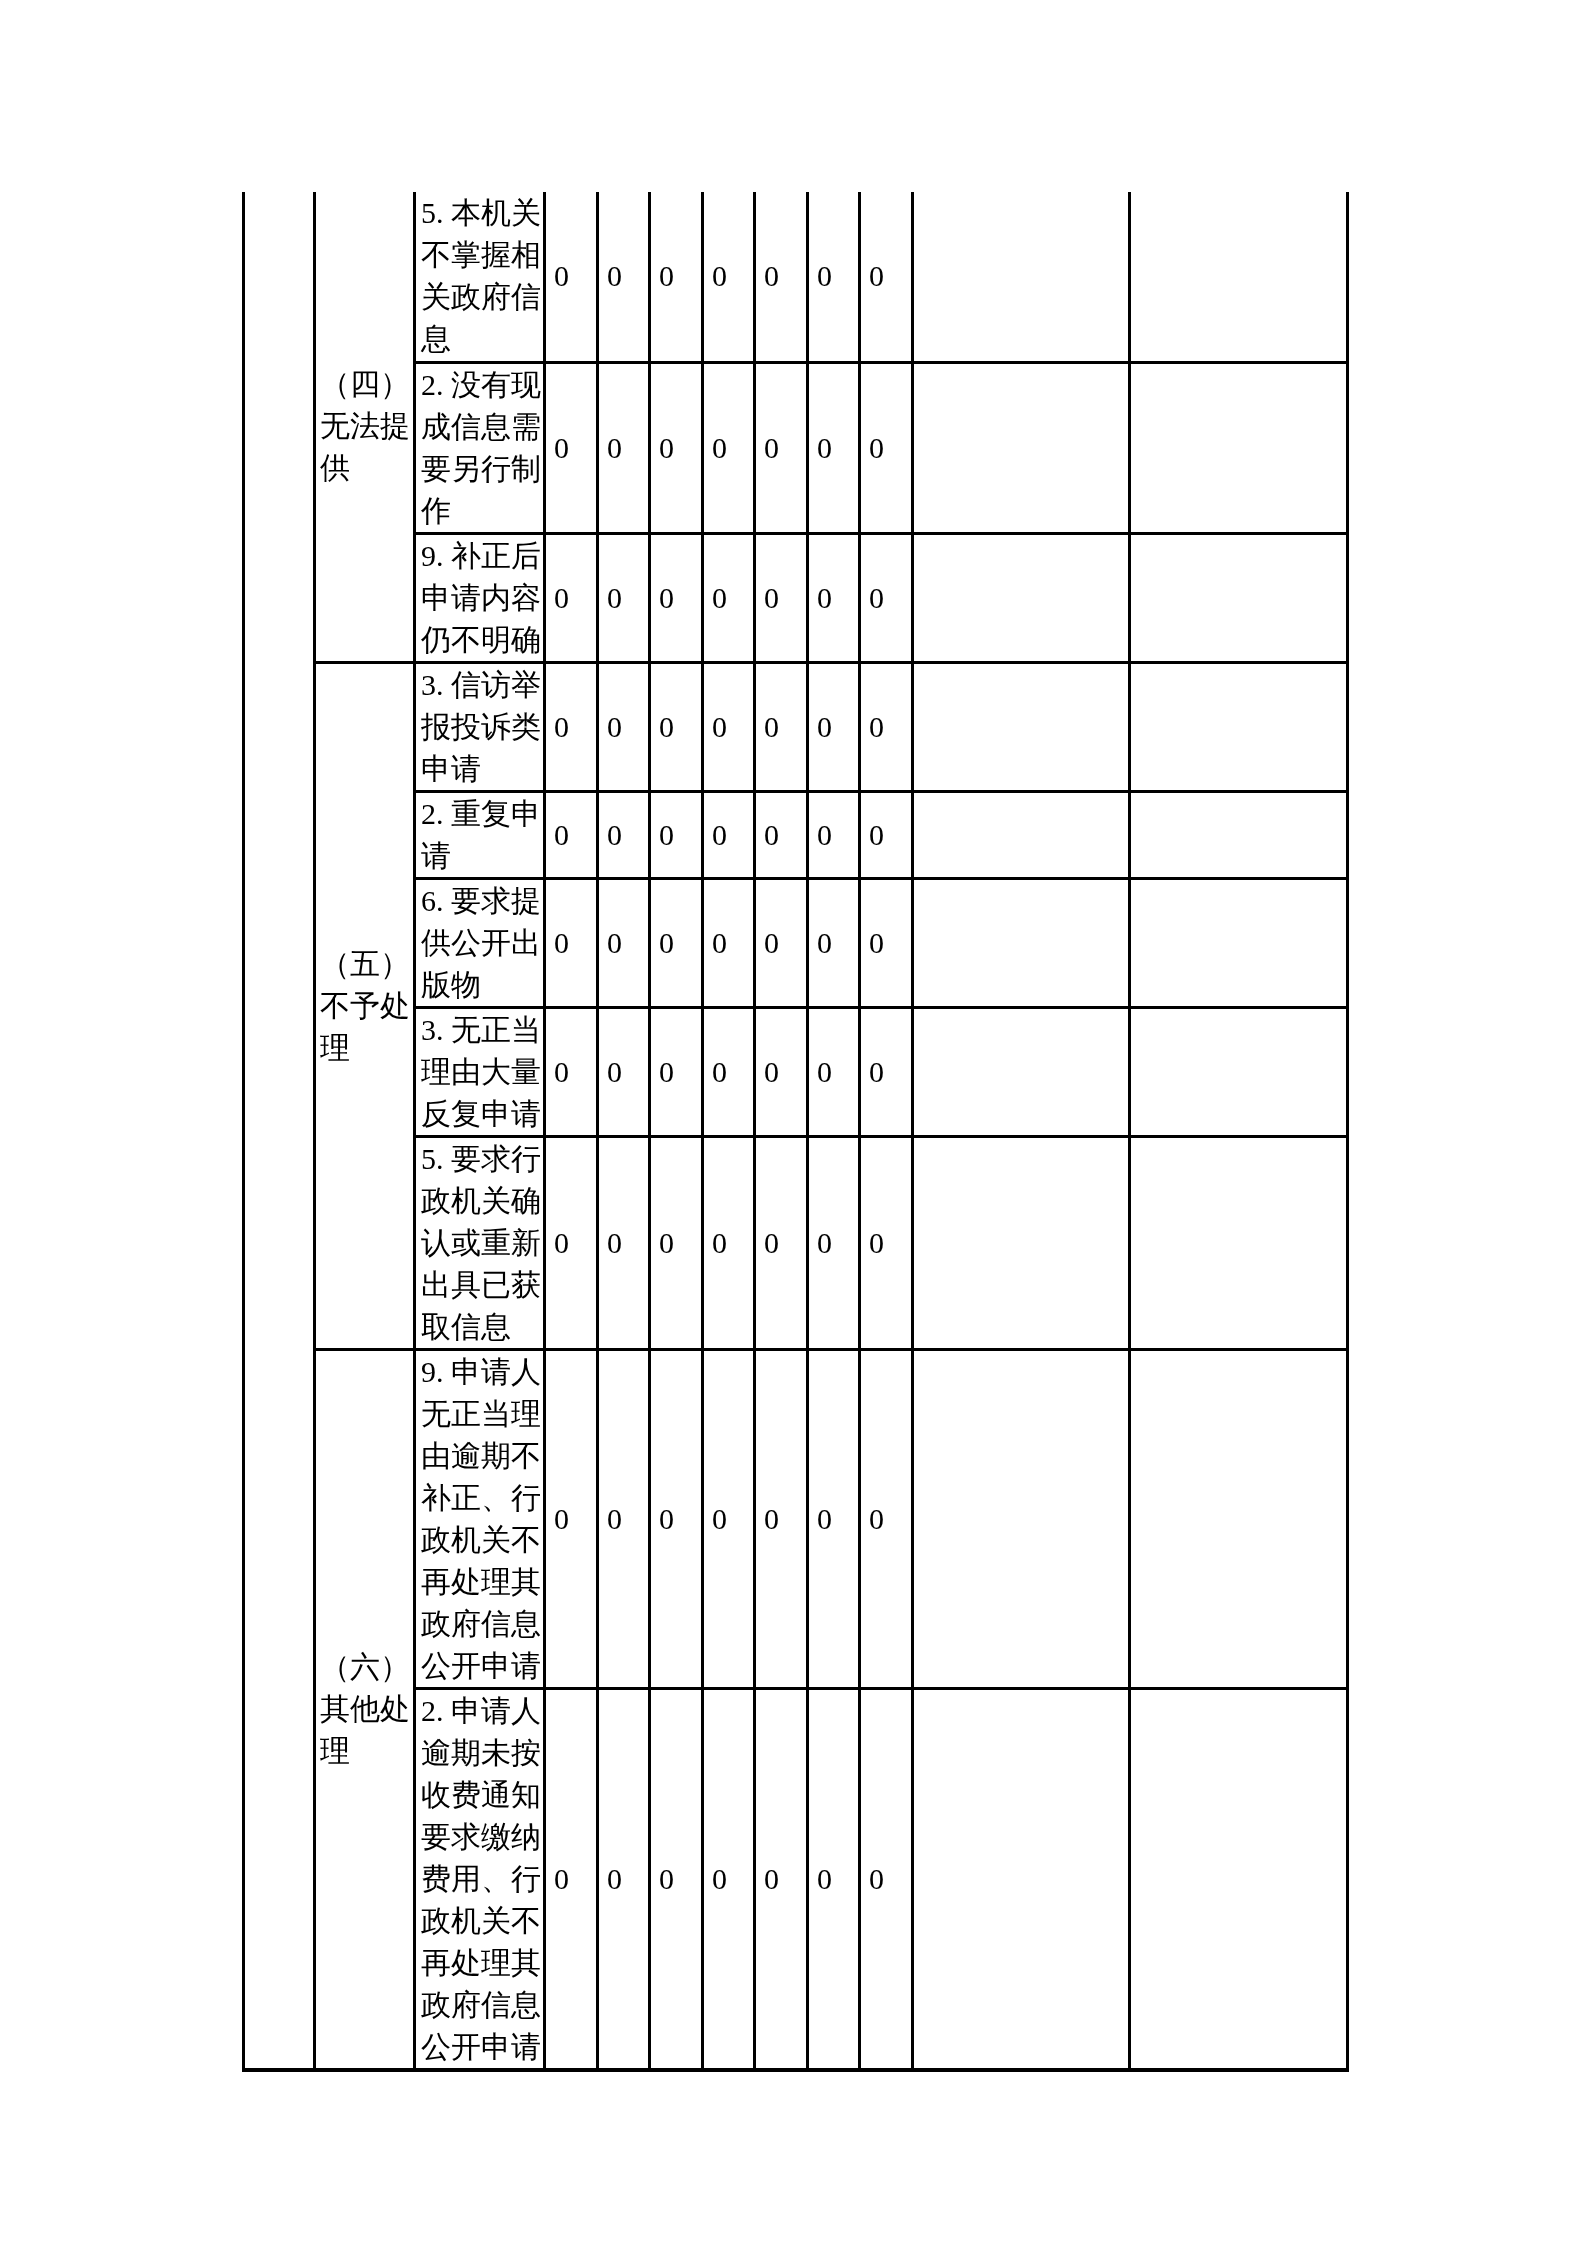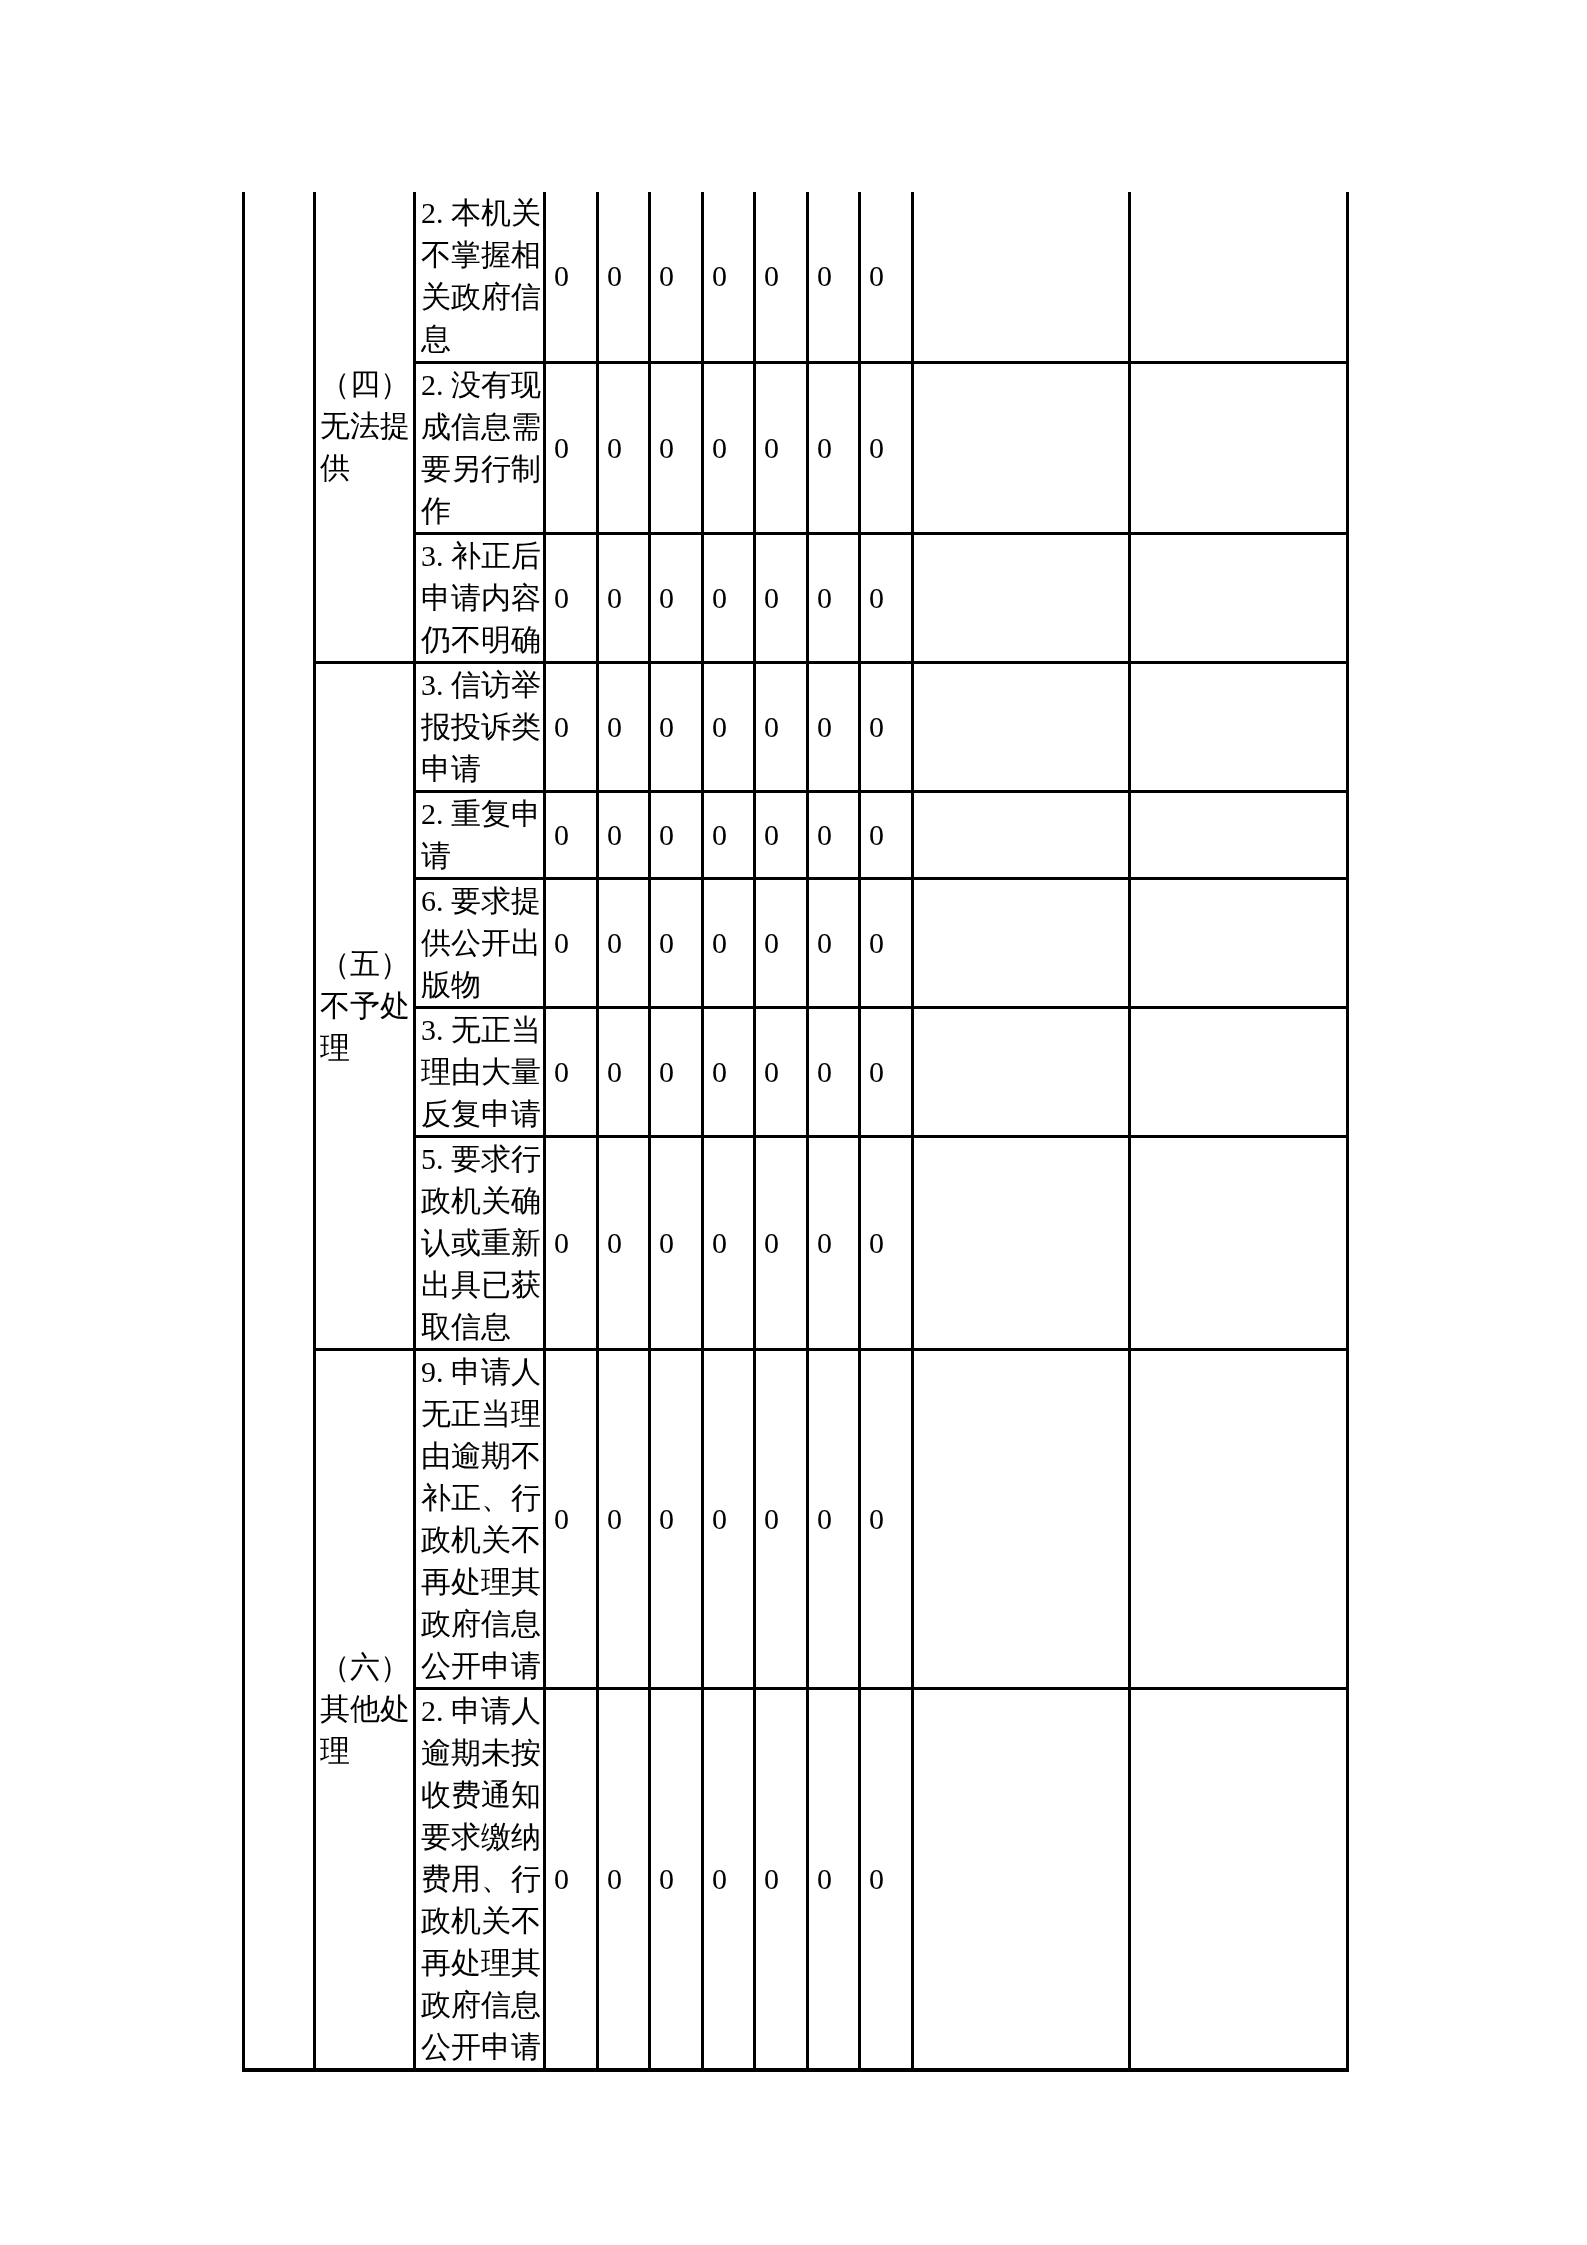--- a/index.html
+++ b/index.html
@@ -77,21 +77,21 @@
       <col style="width:53px">
       <col style="width:217px">
       <col style="width:218px">
     </colgroup>
     <tbody>
         <tr style="height: 170px;">
           <td rowspan="10" class="colA no-top"></td>
           <td rowspan="3" class="category no-top">（四）
 无法提
 供</td>
-          <td class="label no-top">2. 本机关
+          <td class="label no-top">5. 本机关
 不掌握相
 关政府信
 息</td>
           <td class="val no-top">0</td>
           <td class="val no-top">0</td>
           <td class="val no-top">0</td>
           <td class="val no-top">0</td>
           <td class="val no-top">0</td>
           <td class="val no-top">0</td>
           <td class="val no-top">0</td>
@@ -107,21 +107,21 @@
           <td class="val">0</td>
           <td class="val">0</td>
           <td class="val">0</td>
           <td class="val">0</td>
           <td class="val">0</td>
           <td class="val">0</td>
           <td class="wide"></td>
           <td class="wide"></td>
         </tr>
         <tr style="height: 126px;">
-          <td class="label">3. 补正后
+          <td class="label">9. 补正后
 申请内容
 仍不明确</td>
           <td class="val">0</td>
           <td class="val">0</td>
           <td class="val">0</td>
           <td class="val">0</td>
           <td class="val">0</td>
           <td class="val">0</td>
           <td class="val">0</td>
           <td class="wide"></td>

